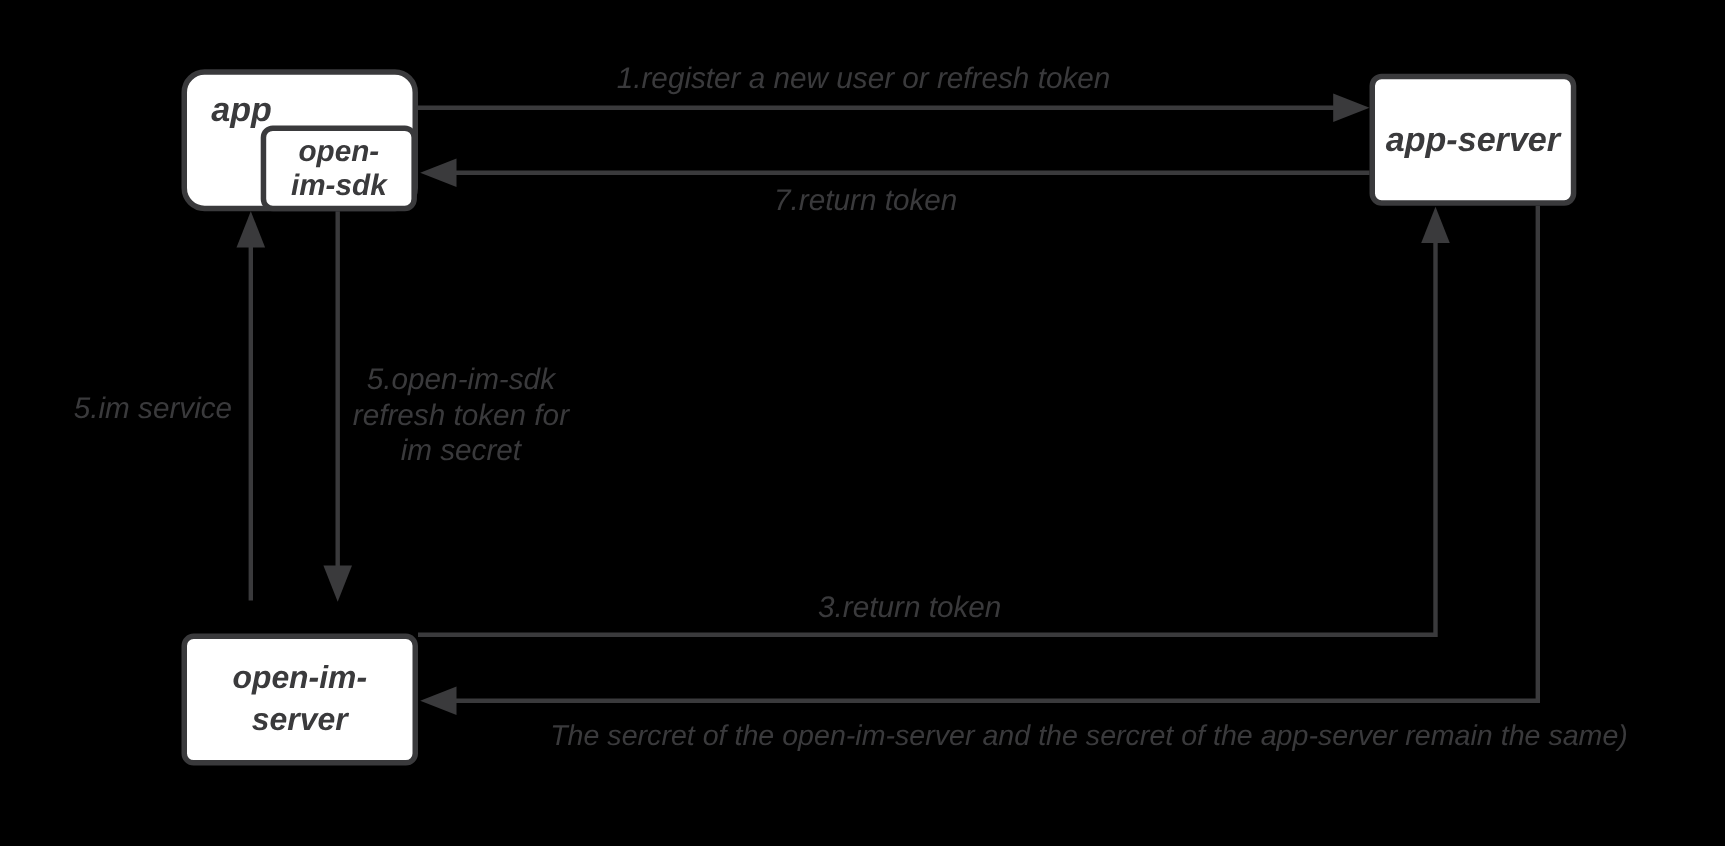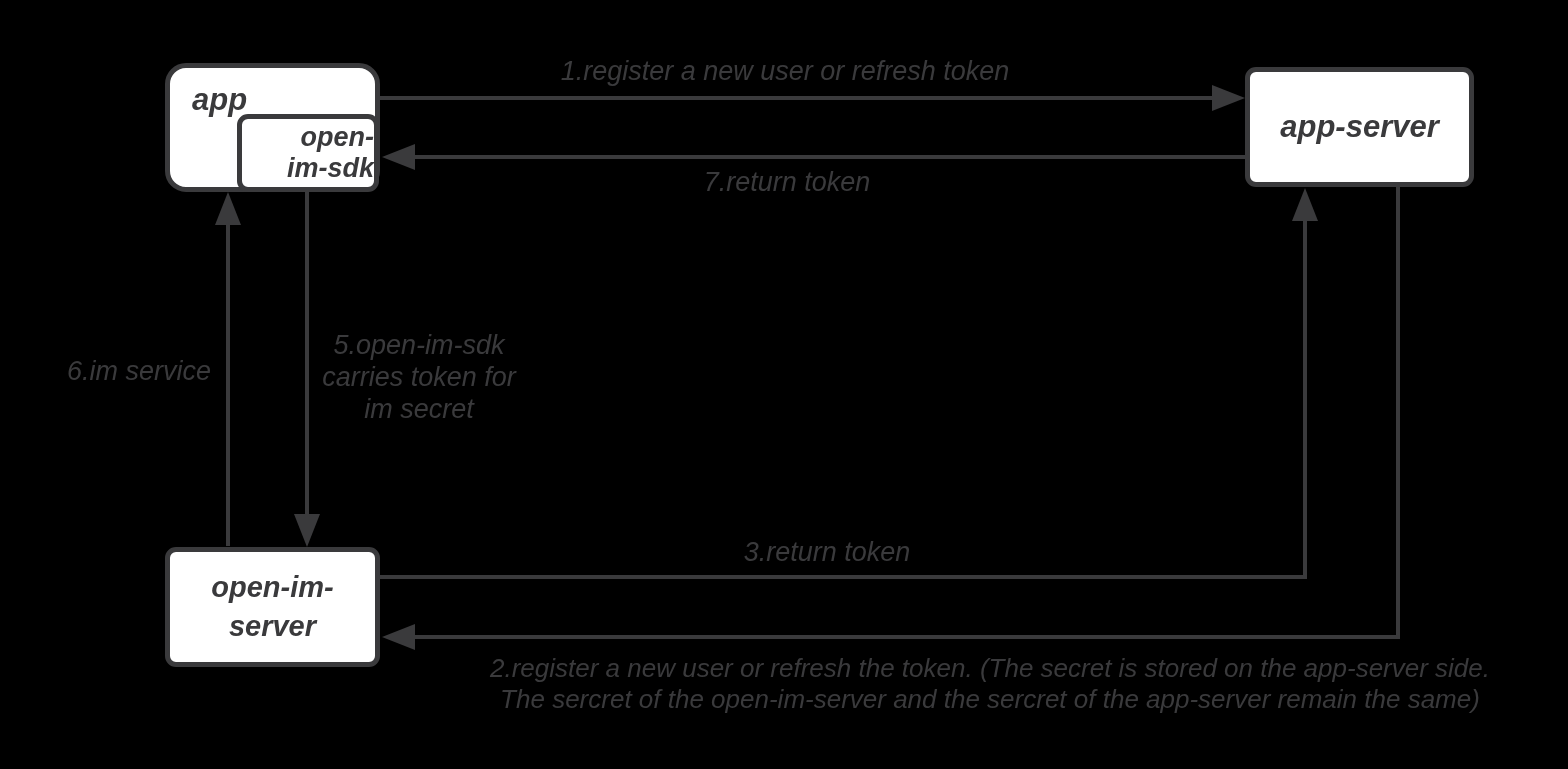--- a/index.html
+++ b/index.html
@@ -34,30 +34,30 @@
     color: var(--text);
     font-style: italic;
     font-weight: bold;
   }
   .node-app { left: 165px; top: 63px; width: 215px; height: 129px; border-radius: 21px; }
   .node-app .node-label {
     position: absolute; left: 22px; top: 14px; font-size: 31px;
   }
   .node-sdk {
     left: 237px; top: 114px; width: 142px; height: 78px;
-    display: flex; flex-direction: column; align-items: flex-end; justify-content: center;
+    display: flex; flex-direction: column; align-items: center; justify-content: center;
     font-size: 27px; line-height: 1.16; text-align: center;
   }
   .node-app-server {
-    left: 1245px; top: 67px; width: 229px; height: 120px;
+    left: 1245px; top: 67px; width: 188px; height: 120px;
     display: flex; align-items: center; justify-content: center;
     font-size: 31px;
   }
   .node-open-im-server {
-    left: 165px; top: 547px; width: 215px; height: 120px;
+    left: 165px; top: 576px; width: 215px; height: 120px;
     display: flex; flex-direction: column; align-items: center; justify-content: center;
     font-size: 29px; line-height: 1.35; text-align: center;
   }
   .edge-label {
     position: absolute;
     z-index: 3;
     color: var(--text);
     font-style: italic;
     font-size: 27px;
     white-space: nowrap;
@@ -110,28 +110,27 @@
 
   <div class="node node-open-im-server">
     <span>open-im-</span>
     <span>server</span>
   </div>
 
   <div class="edge-label label-e1">1.register a new user or refresh token</div>
 
   <div class="edge-label label-e4">7.return token</div>
 
-  <div class="edge-label label-e6">6.im service</div>
+  <div class="edge-label label-e6">5.im service</div>
 
   <div class="edge-label label-e5 multiline">
     <div>5.open-im-sdk</div>
-    <div>carries token for</div>
+    <div>refresh token for</div>
     <div>im secret</div>
   </div>
 
   <div class="edge-label label-e3">3.return token</div>
 
   <div class="edge-label label-e2 multiline">
-    <div>2.register a new user or refresh the token. (The secret is stored on the app-server side.</div>
     <div>The sercret of the open-im-server and the sercret of the app-server remain the same)</div>
   </div>
 
 </div>
 
 </body></html>

